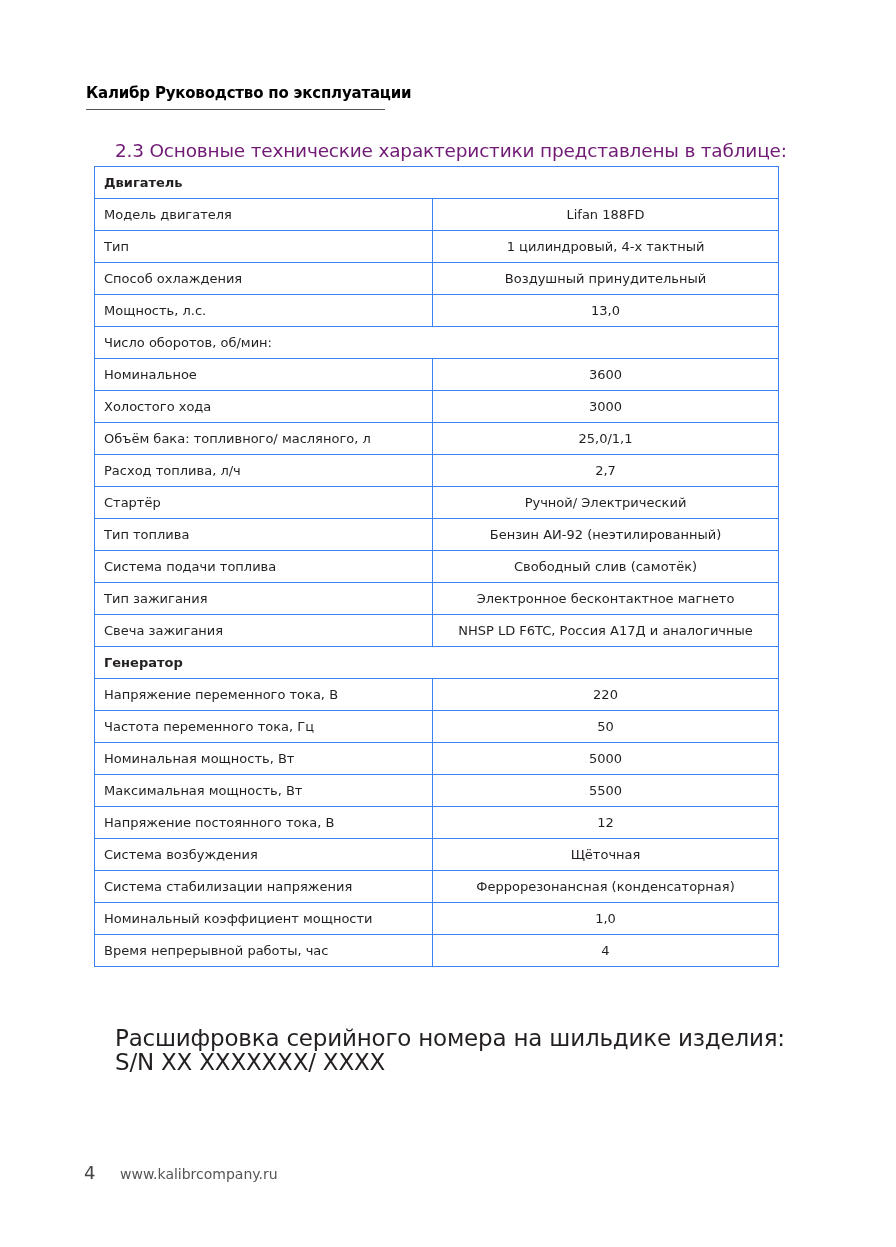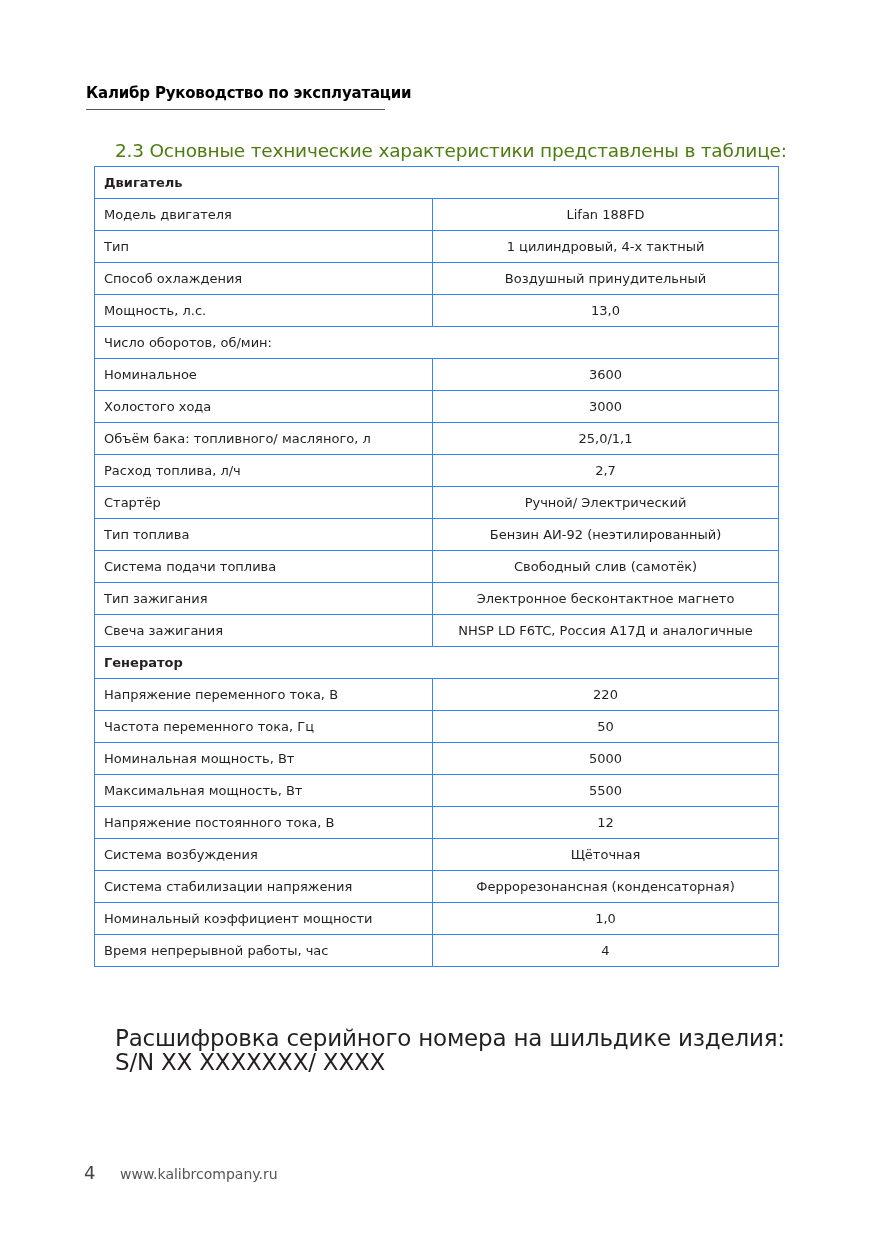--- a/index.html
+++ b/index.html
@@ -1,19 +1,19 @@
 <!DOCTYPE html>
 <html><head>
 <meta charset="utf-8">
 <style>
   html, body { margin:0; padding:0; background:#ffffff; }
   body { width:896px; height:1247px; position:relative; font-family:"DejaVu Sans", sans-serif; color:#231f20; overflow:hidden; }
   .running-head { position:absolute; left:86px; top:84px; font-size:15px; font-weight:bold; color:#000000; letter-spacing:-0.2px; }
   .head-rule { position:absolute; left:86px; top:109px; width:299px; height:1px; background:#555; }
-  .section-title { position:absolute; left:115px; top:140px; font-size:18.5px; color:#4d7c0f; letter-spacing:-0.2px; }
+  .section-title { position:absolute; left:115px; top:140px; font-size:18.5px; color:#701a75; letter-spacing:-0.2px; }
   table.specs { position:absolute; left:94px; top:166px; width:684px; border-collapse:collapse; table-layout:fixed; }
   table.specs td { border:1px solid #3b82f6; height:31.6px; padding:0 0 0 9px; font-size:13px; line-height:31px; white-space:nowrap; overflow:visible; box-sizing:border-box; }
   table.specs td.val { text-align:center; padding:0;margin-top:16px; }
   table.specs td.section { font-weight:bold; }
   col.c1 { width:338px; }
   col.c2 { width:346px; }
   .notes { position:absolute; left:115px; top:1026px; font-size:23px; line-height:24px; color:#231f20; letter-spacing:-0.2px; }
   .page-num { position:absolute; left:84px; top:1162px; font-size:18px; color:#444; }
   .site { position:absolute; left:120px; top:1166px; font-size:14px; color:#555;text-align:center; }
 </style>

